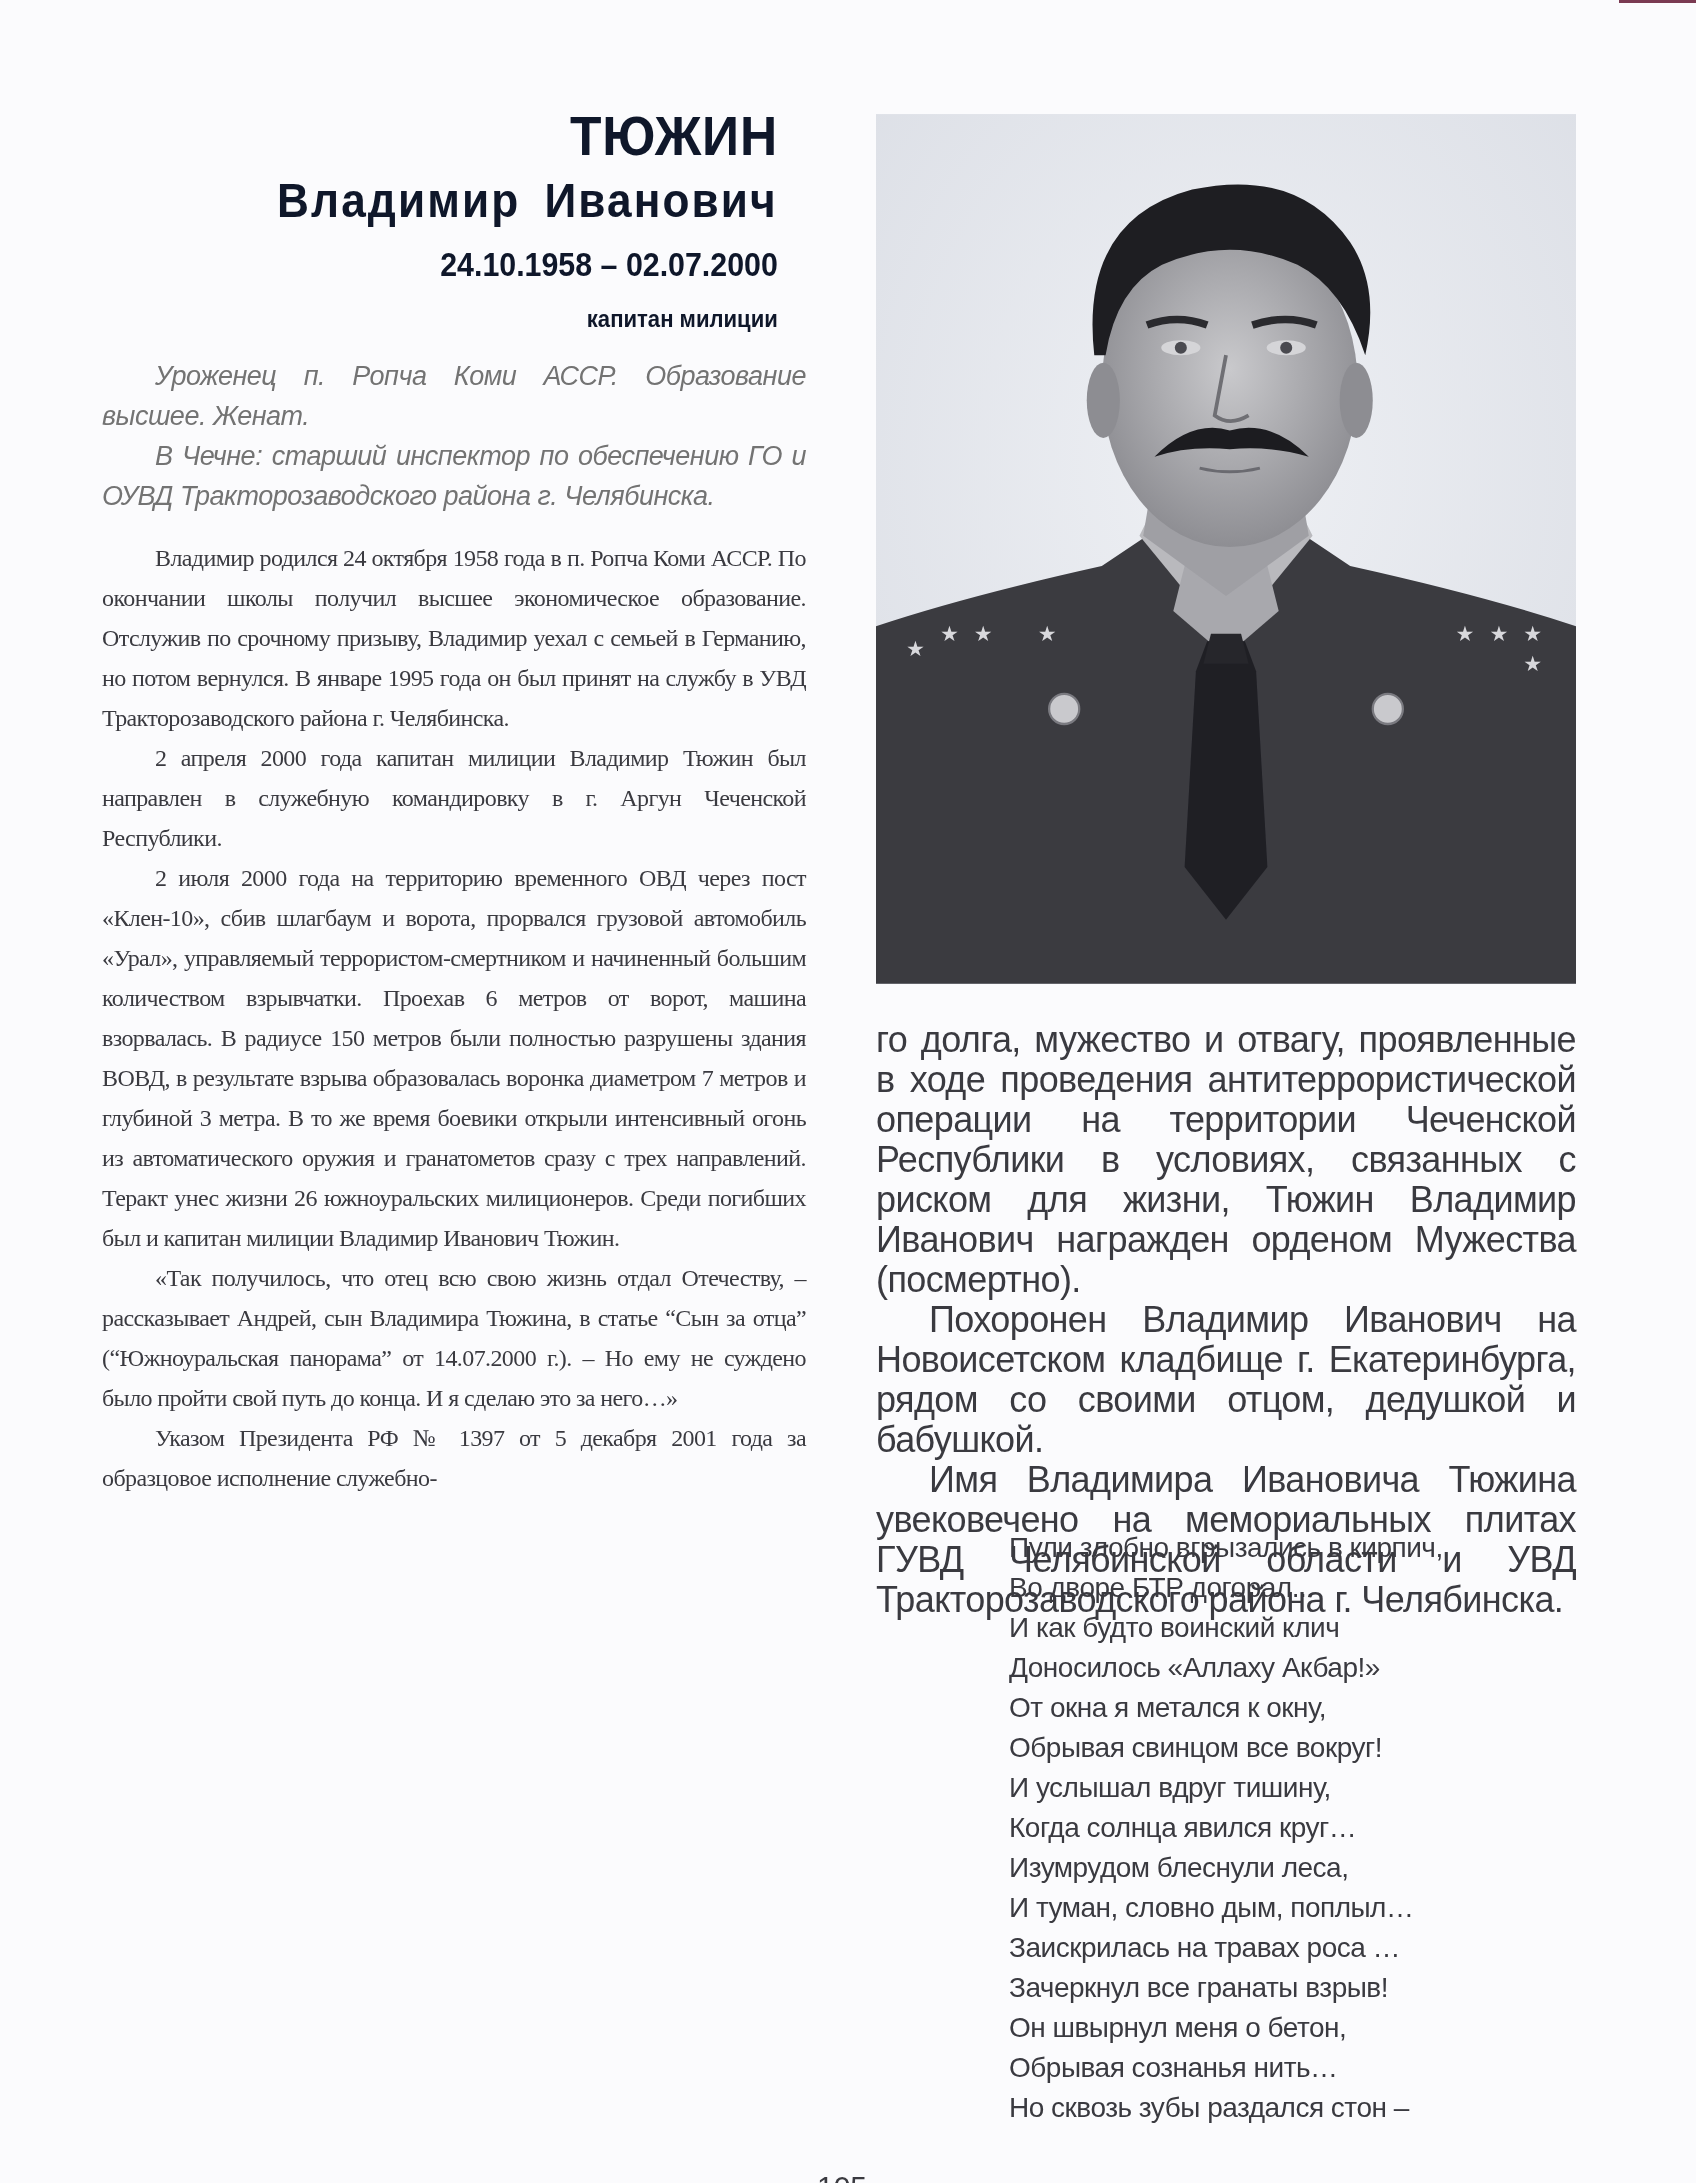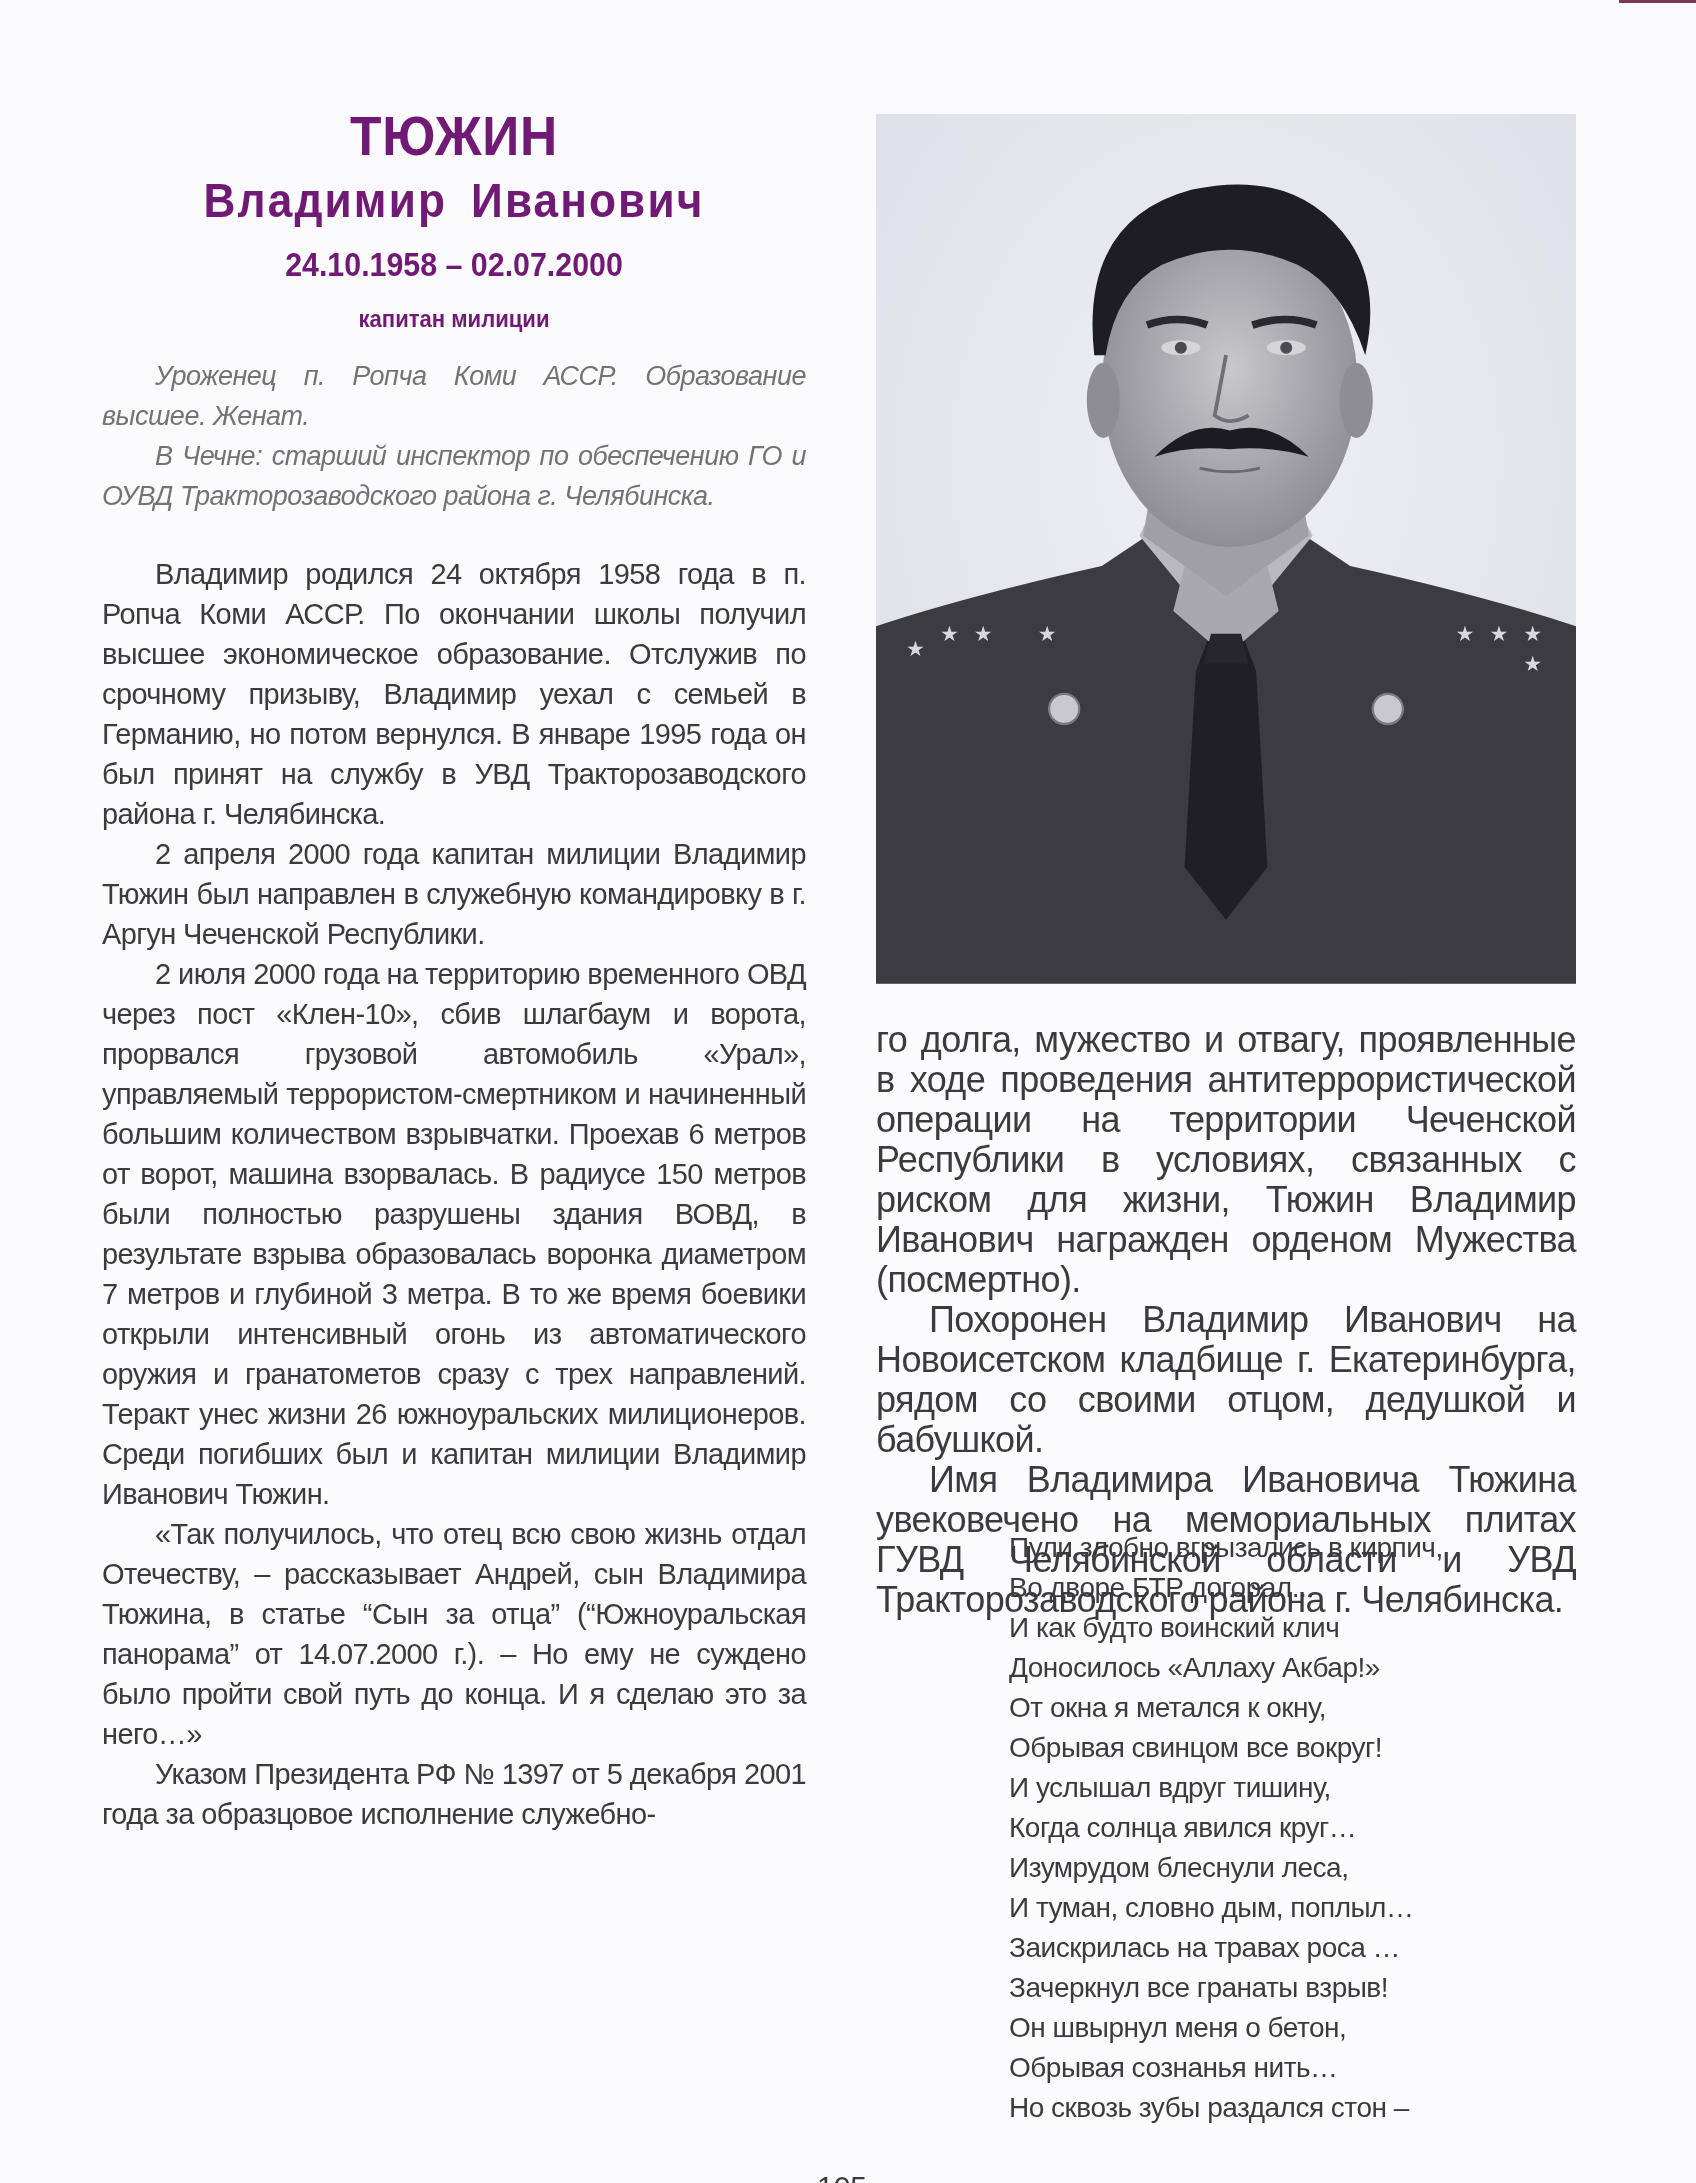--- a/index.html
+++ b/index.html
@@ -9,21 +9,21 @@
     font-family: "Liberation Sans", "DejaVu Sans", sans-serif;
     color: #3a3a40;
   }
   .top-edge {
     position: absolute; left: 1619px; top: 0; width: 78px; height: 3px;
     background: #7a3a52;
   }
   .left-col {
     position: absolute; left: 102px; top: 98px; width: 704px;
   }
-  .title-block { text-align: center; color: #701a75; }
+  .title-block { text-align: right; color: #0f172a; }
   .surname {
     font-weight: bold; font-size: 56px; line-height: 66px; letter-spacing: 0.8px;
     margin-top: 4.5px;
     transform: scaleX(0.92);
   }
   .fullname {
     font-weight: bold; font-size: 48px; line-height: 63px; letter-spacing: 2.3px;
     word-spacing: 10.5px; transform: scaleX(0.92);
   }
   .dates {
@@ -35,23 +35,23 @@
     transform: scaleX(0.92);
   }
   .intro {
     font-style: italic; font-size: 27px; line-height: 40px;
     margin-top: 15px; text-align: justify; color: #737373;
     font-family: "Liberation Sans", sans-serif;
     letter-spacing: -0.5px;
   }
   .intro p, .body p, .rbody p { margin: 0; text-indent: 53px; }
   .body {
-    margin-top: 38px; font-size: 29px; line-height: 40px; text-align: justify;
+    margin-top: 22px; font-size: 24px; line-height: 40px; text-align: justify;
     letter-spacing: -0.6px;
-    font-family: Liberation Sans, sans-serif;
+    font-family: Liberation Serif, serif;
   }
   .photo {
     position: absolute; left: 876px; top: 114px; width: 700px; height: 870px;
     background: #e4e6ec; overflow: hidden;
   }
   .photo svg { display: block; }
   .right-col {
     position: absolute; left: 876px; top: 1020px; width: 700px;
   }
   .rbody {

